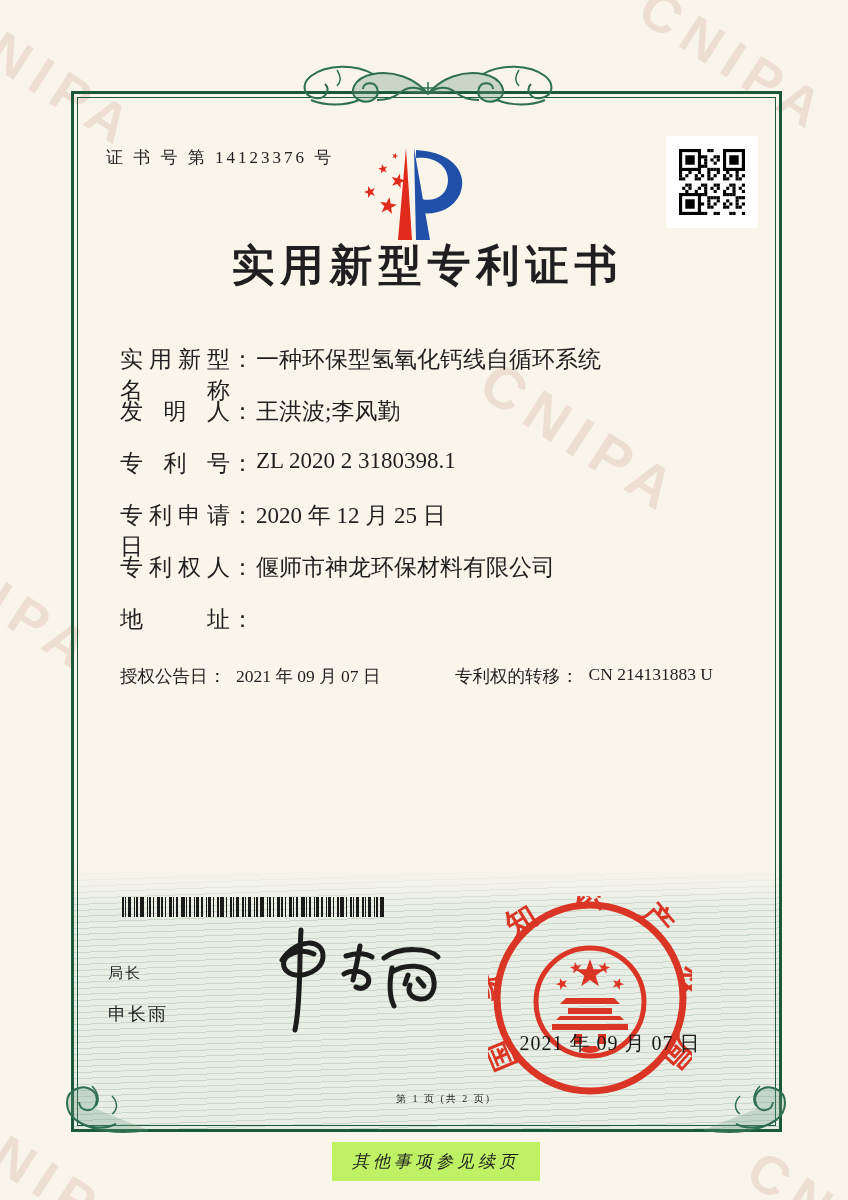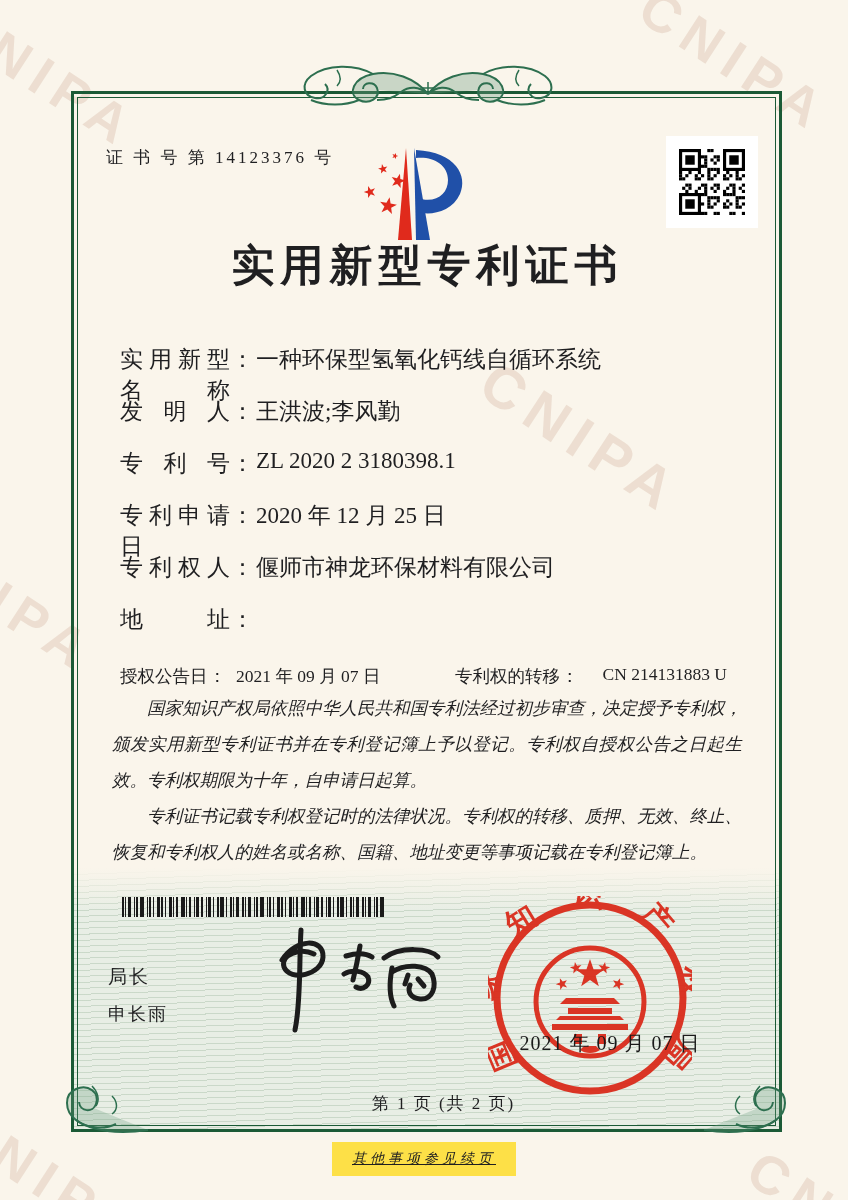--- a/index.html
+++ b/index.html
@@ -64,35 +64,35 @@
     position:absolute;left:120px;top:652px;width:620px;height:36px;
     display:flex;align-items:flex-end;font-size:17.5px;
   }
   .grant-second{position:absolute;left:335px;display:flex;}
   .body-text{
     position:absolute;left:112px;top:690px;width:630px;font-size:17.5px;
     line-height:36px;font-style:italic;text-align:justify;
   }
   .body-text p{text-indent:2em;}
   .barcode{position:absolute;left:122px;top:897px;width:266px;height:20px;}
-  .signer-title{position:absolute;left:108px;top:964px;font-size:19px;letter-spacing:2px;}
+  .signer-title{position:absolute;left:108px;top:964px;font-size:15px;letter-spacing:2px;}
   .signer-name{position:absolute;left:108px;top:1002px;font-size:18px;letter-spacing:2px;}
   .signature{position:absolute;left:240px;top:922px;width:215px;height:118px;}
   .seal{position:absolute;left:488px;top:896px;width:204px;height:204px;z-index:12;opacity:.95;mix-blend-mode:multiply;}
   .seal-date{
     position:absolute;left:500px;top:1030px;width:220px;text-align:center;
     font-size:20px;letter-spacing:1px;z-index:13;color:#1a1a1a;
   }
   .page-num{
     position:absolute;left:72px;top:1092px;width:711px;text-align:center;
-    font-size:17px;letter-spacing:2px;z-index:11;padding-left:32px;
+    font-size:10px;letter-spacing:2px;z-index:11;padding-left:32px;
   }
   .cont-note{
-    position:absolute;left:332px;top:1142px;background:#fde047;padding:8px 20px;
-    font-size:14px;letter-spacing:4px;font-style:italic;z-index:6;text-decoration:underline;
+    position:absolute;left:332px;top:1142px;background:#bef264;padding:8px 20px;
+    font-size:17px;letter-spacing:4px;font-style:italic;z-index:6;
   }
 </style>
 </head>
 <body>
 
 <div class="page">
 
   <div class="wm" style="left:-30px;top:-8px;font-size:54px;">CNIPA</div>
   <div class="wm" style="left:662px;top:-24px;font-size:54px;">CNIPA</div>
   <div class="wm" style="left:505px;top:348px;font-size:58px;">CNIPA</div>
@@ -322,28 +322,24 @@
   </div>
 </div>
 
     <div class="grant-row">
       <span>授权公告日</span>
         <span class="f-colon">：</span>
       <span style="margin-left:8px;">2021 年 09 月 07 日</span>
       <span class="grant-second">
         <span>专利权的转移</span>
           <span class="f-colon">：</span>
-        <span style="margin-left:22px;">CN 214131883 U</span>
+        <span style="margin-left:8px;">CN 214131883 U</span>
       </span>
     </div>
 
-    <div class="body-text">
-      <p>国家知识产权局依照中华人民共和国专利法经过初步审查，决定授予专利权，颁发实用新型专利证书并在专利登记簿上予以登记。专利权自授权公告之日起生效。专利权期限为十年，自申请日起算。</p>
-      <p>专利证书记载专利权登记时的法律状况。专利权的转移、质押、无效、终止、恢复和专利权人的姓名或名称、国籍、地址变更等事项记载在专利登记簿上。</p>
-    </div>
 
     <svg class="barcode" id="barcode" viewBox="0 0 266 20" preserveAspectRatio="none">
         <rect x="0" y="0" width="2" height="20" fill="#1a1a1a"></rect>
         <rect x="3" y="0" width="1" height="20" fill="#1a1a1a"></rect>
         <rect x="6" y="0" width="3" height="20" fill="#1a1a1a"></rect>
         <rect x="12" y="0" width="1" height="20" fill="#1a1a1a"></rect>
         <rect x="14" y="0" width="2" height="20" fill="#1a1a1a"></rect>
         <rect x="18" y="0" width="4" height="20" fill="#1a1a1a"></rect>
         <rect x="25" y="0" width="1" height="20" fill="#1a1a1a"></rect>
         <rect x="27" y="0" width="2" height="20" fill="#1a1a1a"></rect>

